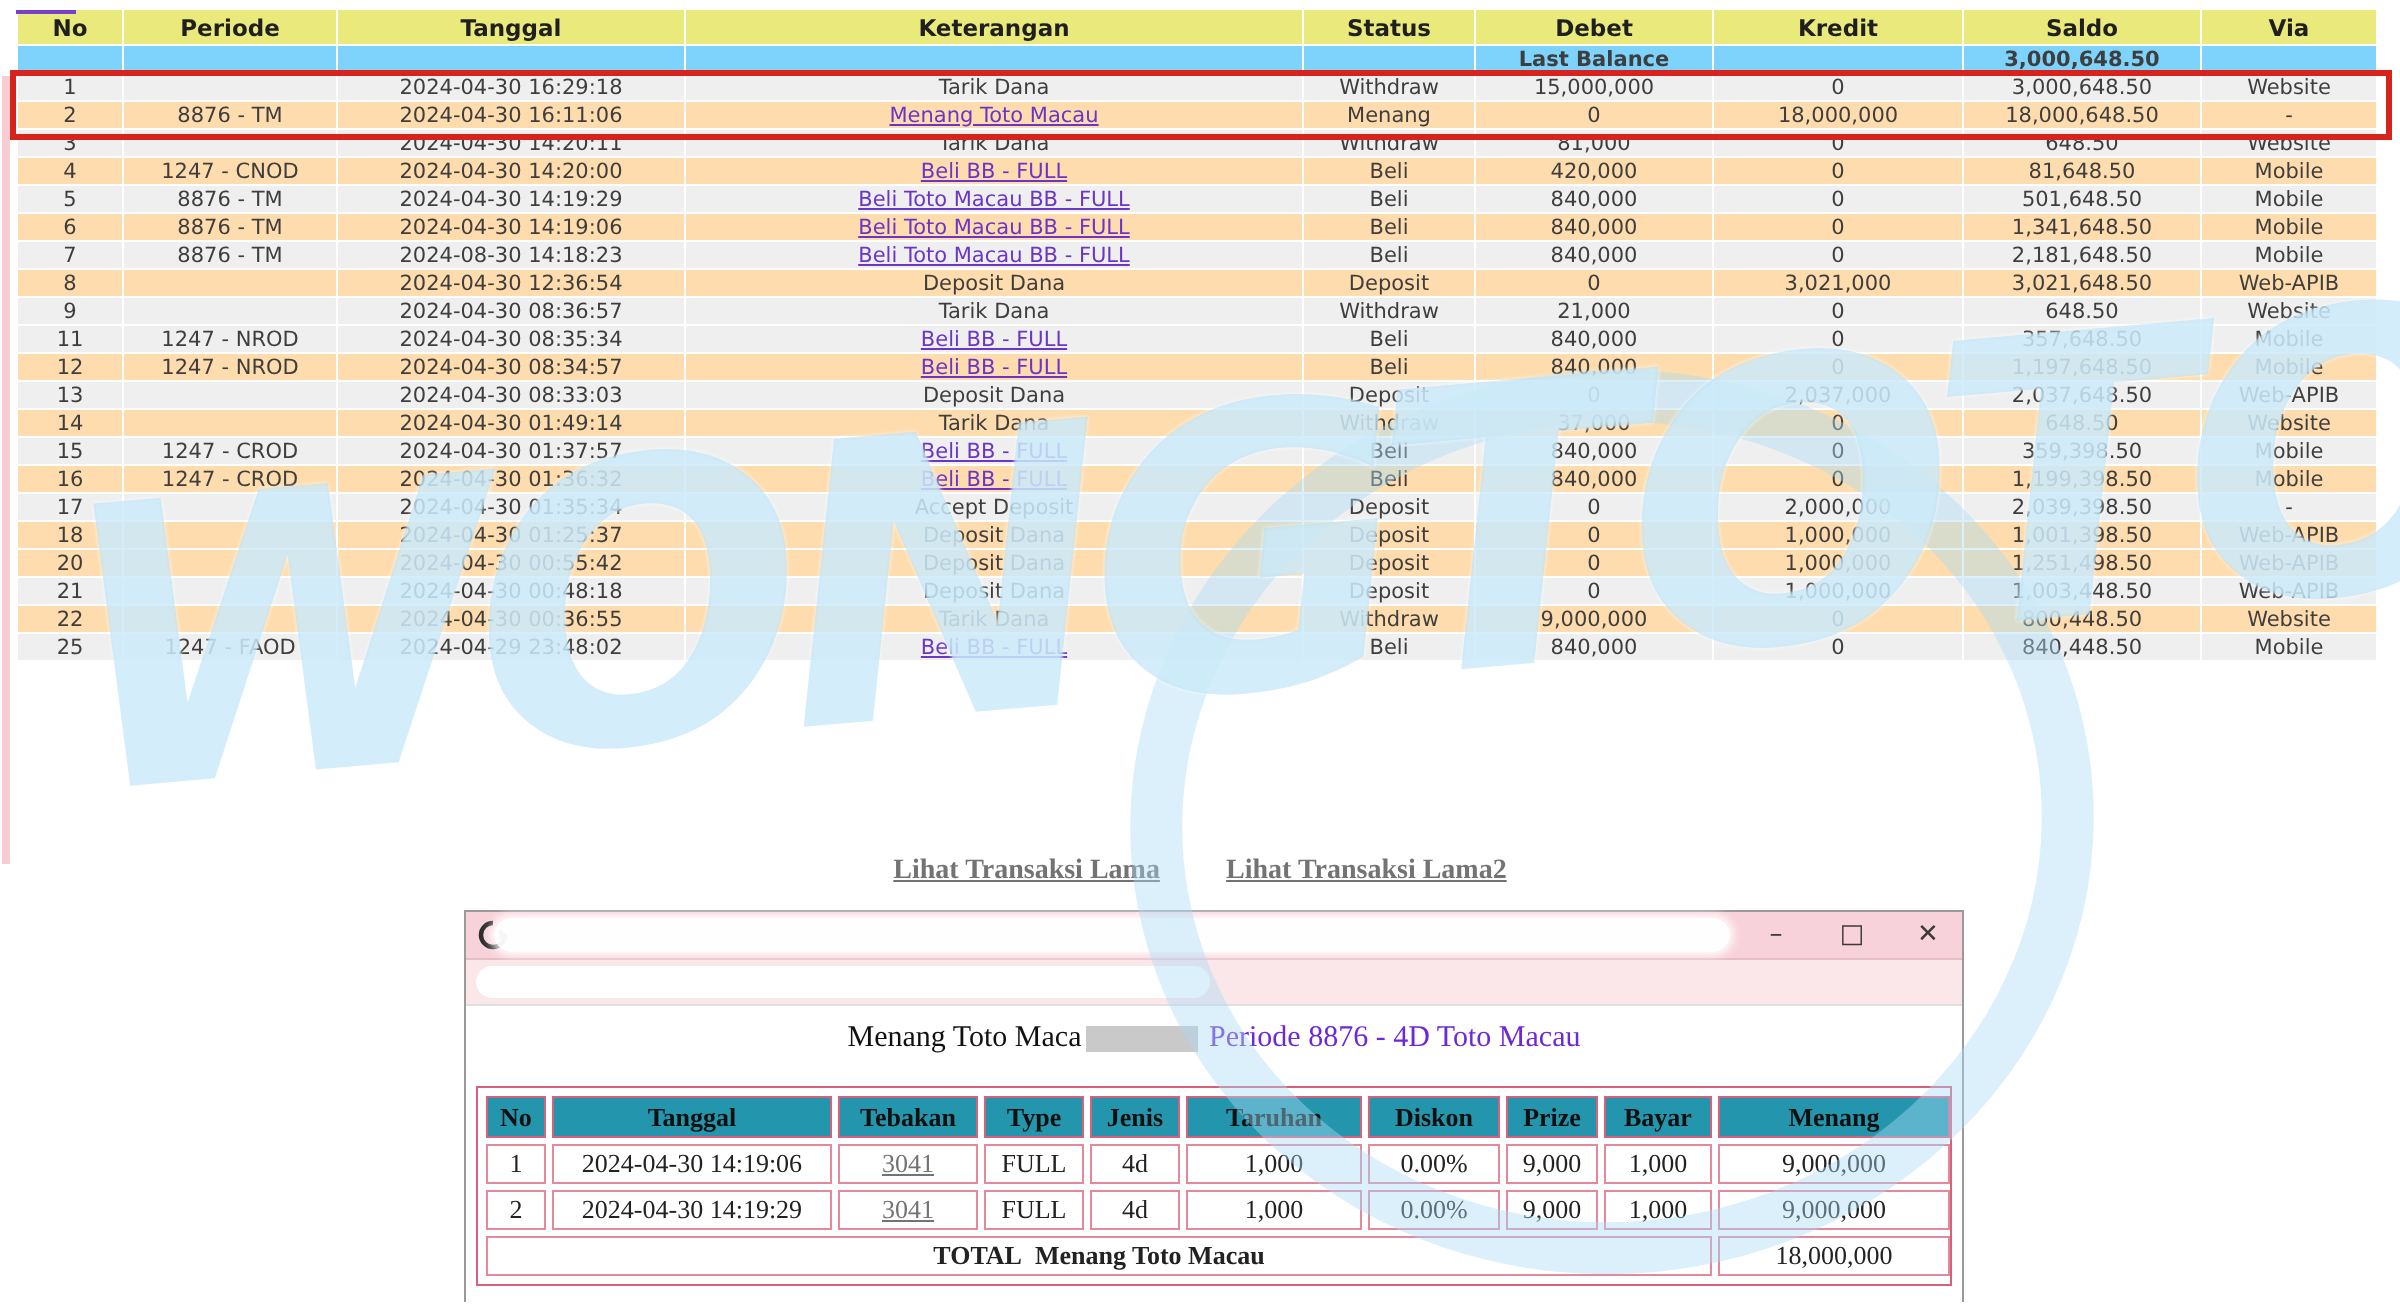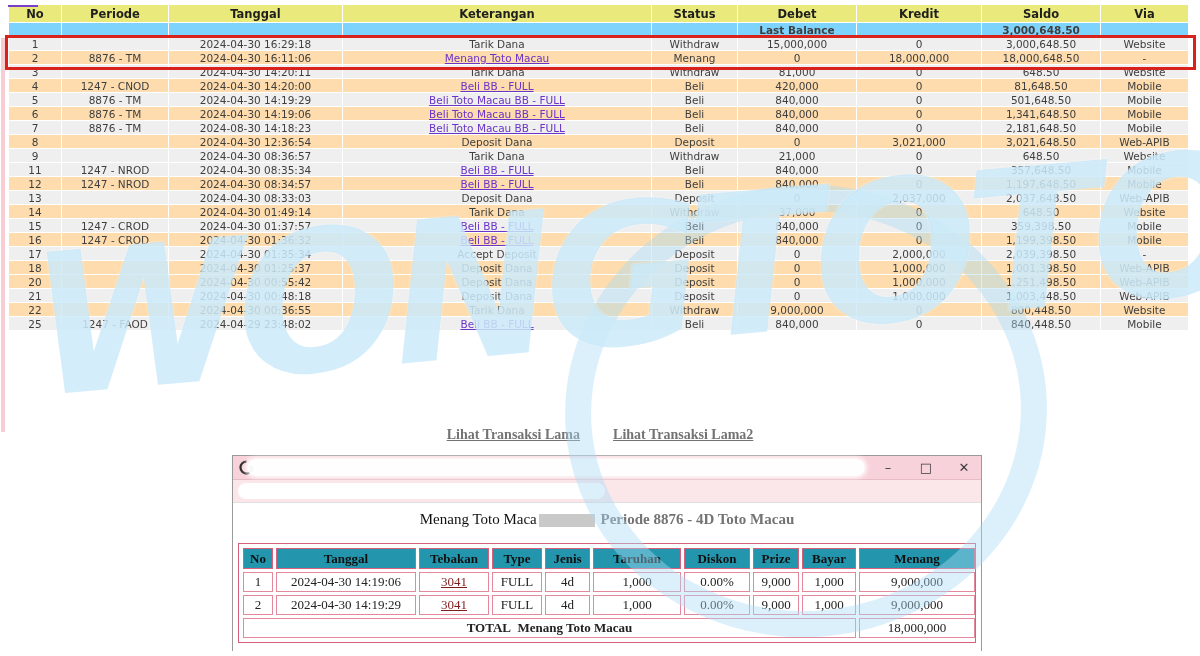--- a/index.html
+++ b/index.html
@@ -57,32 +57,32 @@
   .win-controls{position:absolute;right:6px;top:0;height:23px;display:flex;align-items:center;gap:16px;}
   .win-btn{width:22px;text-align:center;color:#3a3a3a;font-size:13px;font-family:"DejaVu Sans",sans-serif;cursor:pointer;line-height:23px;}
   .addressbar{position:relative;height:22px;background:#fbe6ea;border-bottom:1px solid #e0e0e0;}
   .address-redact{
     position:absolute;left:5px;top:3px;width:367px;height:16px;
     background:#ffffff;border-radius:8px;
   }
   .popup-content{position:relative;height:149px;background:#fff;}
   .popup-title{margin-top:8px;text-align:center;font-size:15px;color:#111;white-space:nowrap;}
   .popup-title .redact-box{display:inline-block;width:56px;height:13px;background:#c9c9c9;vertical-align:middle;margin:0 2px;}
-  .popup-title .orange{color:#737373;font-weight:bold;}
+  .popup-title .orange{color:#6d28d9;}
   .popup-table-wrap{position:absolute;left:5px;top:32px;width:738px;border:1px solid #d9607a;padding:1px;box-sizing:border-box;}
   table.ptable{border-collapse:separate;border-spacing:3px;width:100%;table-layout:fixed;}
   table.ptable th{
     background:#2396ae;color:#101010;font-weight:bold;font-size:13px;height:19px;
     border:1px solid #d9607a;padding:0 1px;white-space:nowrap;overflow:hidden;
   }
   table.ptable td{
     background:#fff;border:1px solid #e4889c;font-size:13px;height:18px;
     text-align:center;color:#222;white-space:nowrap;overflow:hidden;padding:0 1px;
   }
-  table.ptable a{color:#7f1d1d;text-decoration:underline;cursor:pointer;}
+  table.ptable a{color:#737373;text-decoration:underline;cursor:pointer;}
   td.total-label{font-weight:bold;}
   .pc-no{width:30px;}.pc-tanggal{width:140px;}.pc-tebakan{width:70px;}.pc-type{width:50px;}
   .pc-jenis{width:45px;}.pc-taruhan{width:88px;}.pc-diskon{width:66px;}.pc-prize{width:46px;}
   .pc-bayar{width:54px;}.pc-menang{width:116px;}
   
   .watermark{position:absolute;left:0;top:0;width:1200px;height:656px;z-index:6;pointer-events:none;overflow:hidden;}
   .wm-text{
     position:absolute;left:30px;top:160px;width:1250px;
     font-weight:bold;font-style:italic;font-size:195px;letter-spacing:-10px;
     color:rgba(170,220,245,0.52);transform:rotate(-5deg);

